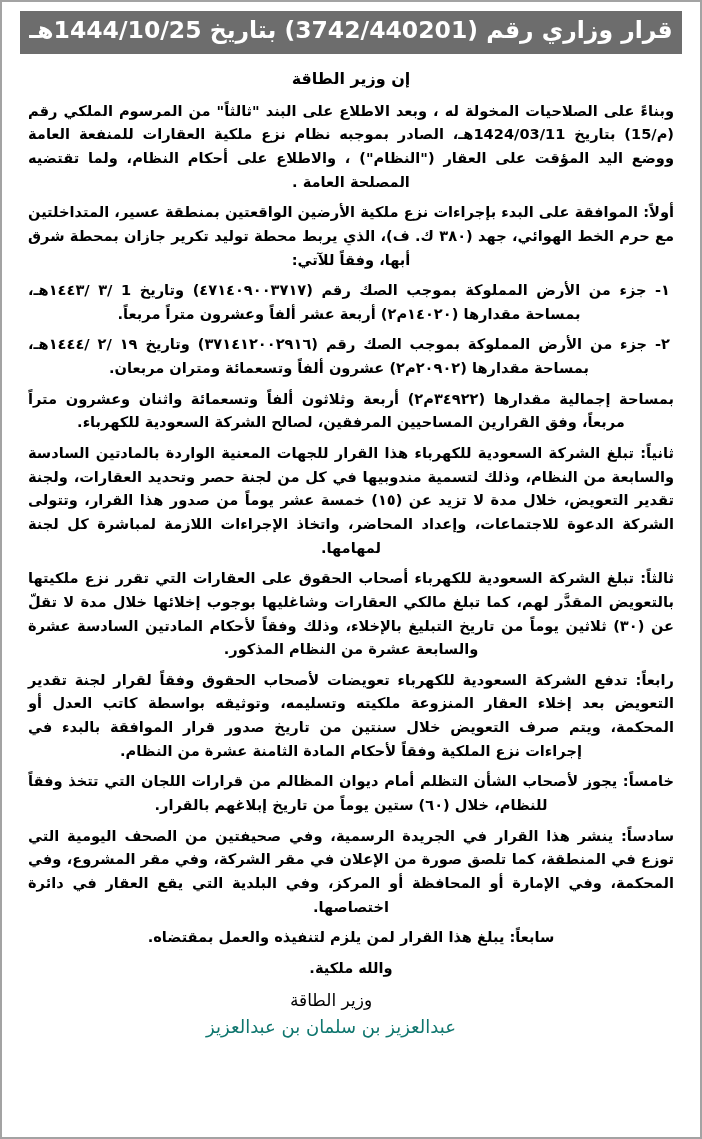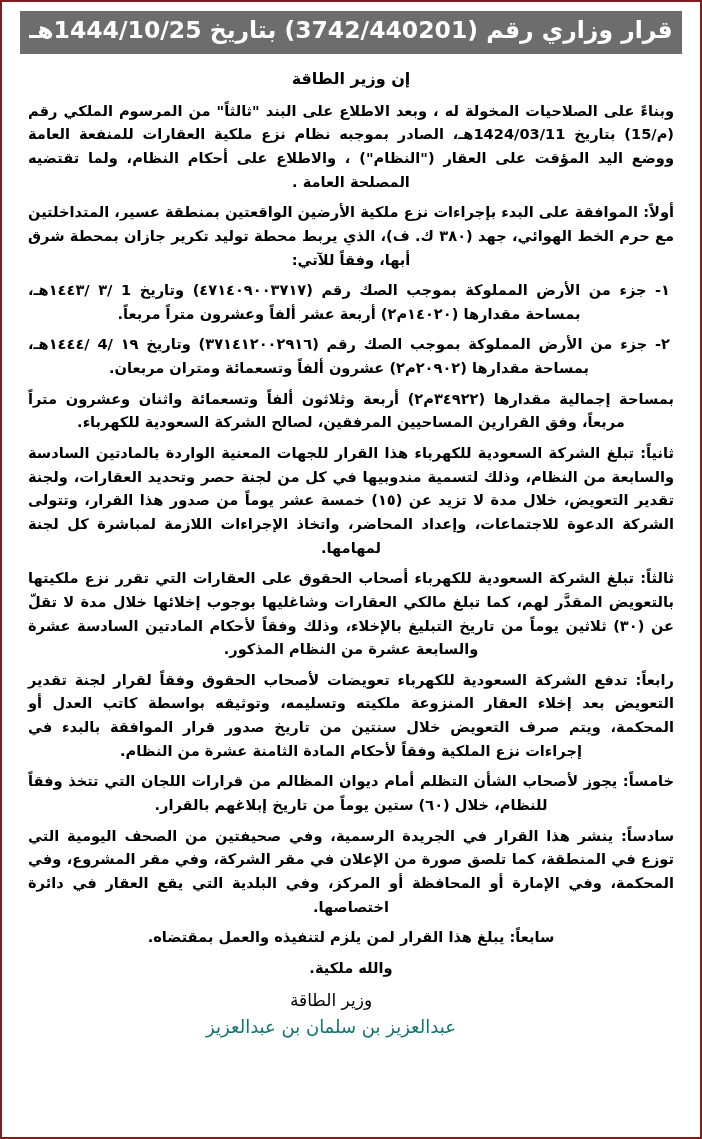--- a/index.html
+++ b/index.html
@@ -10,21 +10,21 @@
   }
   body {
     font-family: "DejaVu Sans", "Liberation Sans", sans-serif;
   }
   .page {
     position: relative;
     width: 702px;
     height: 1139px;
     box-sizing: border-box;
     background: #ffffff;
-    border: 2px solid #7f1d1d;
+    border: 2px solid #a3a3a3;
     overflow: hidden;
   }
   .inner {
     position: absolute;
     left: 0;
     right: 0;
     top: 0;
     bottom: 0;
     padding: 9px 12px 4px 12px;
     box-sizing: border-box;
@@ -131,21 +131,21 @@
 
       <div class="center-line subtitle">إن وزير الطاقة</div>
 
       <p class="para">وبناءً على الصلاحيات المخولة له ، وبعد الاطلاع على البند "ثالثاً" من المرسوم الملكي رقم (م/15) بتاريخ 1424/03/11هـ، الصادر بموجبه نظام نزع ملكية العقارات للمنفعة العامة ووضع اليد المؤقت على العقار ("النظام") ، والاطلاع على أحكام النظام، ولما تقتضيه المصلحة العامة .</p>
 
 
       <p class="para">أولاً: الموافقة على البدء بإجراءات نزع ملكية الأرضين الواقعتين بمنطقة عسير، المتداخلتين مع حرم الخط الهوائي، جهد (٣٨٠ ك. ف)، الذي يربط محطة توليد تكرير جازان بمحطة شرق أبها، وفقاً للآتي:</p>
 
       <p class="para item">١- جزء من الأرض المملوكة بموجب الصك رقم (٤٧١٤٠٩٠٠٣٧١٧) وتاريخ 1 /٣ /١٤٤٣هـ، بمساحة مقدارها (١٤٠٢٠م٢) أربعة عشر ألفاً وعشرون متراً مربعاً.</p>
 
-      <p class="para item">٢- جزء من الأرض المملوكة بموجب الصك رقم (٣٧١٤١٢٠٠٢٩١٦) وتاريخ ١٩ /4 /١٤٤٤هـ، بمساحة مقدارها (٢٠٩٠٢م٢) عشرون ألفاً وتسعمائة ومتران مربعان.</p>
+      <p class="para item">٢- جزء من الأرض المملوكة بموجب الصك رقم (٣٧١٤١٢٠٠٢٩١٦) وتاريخ ١٩ /٢ /١٤٤٤هـ، بمساحة مقدارها (٢٠٩٠٢م٢) عشرون ألفاً وتسعمائة ومتران مربعان.</p>
 
       <p class="para">بمساحة إجمالية مقدارها (٣٤٩٢٢م٢) أربعة وثلاثون ألفاً وتسعمائة واثنان وعشرون متراً مربعاً، وفق القرارين المساحيين المرفقين، لصالح الشركة السعودية للكهرباء.</p>
 
       <p class="para">ثانياً: تبلغ الشركة السعودية للكهرباء هذا القرار للجهات المعنية الواردة بالمادتين السادسة والسابعة من النظام، وذلك لتسمية مندوبيها في كل من لجنة حصر وتحديد العقارات، ولجنة تقدير التعويض، خلال مدة لا تزيد عن (١٥) خمسة عشر يوماً من صدور هذا القرار، وتتولى الشركة الدعوة للاجتماعات، وإعداد المحاضر، واتخاذ الإجراءات اللازمة لمباشرة كل لجنة لمهامها.</p>
 
       <p class="para">ثالثاً: تبلغ الشركة السعودية للكهرباء أصحاب الحقوق على العقارات التي تقرر نزع ملكيتها بالتعويض المقدَّر لهم، كما تبلغ مالكي العقارات وشاغليها بوجوب إخلائها خلال مدة لا تقلّ عن (٣٠) ثلاثين يوماً من تاريخ التبليغ بالإخلاء، وذلك وفقاً لأحكام المادتين السادسة عشرة والسابعة عشرة من النظام المذكور.</p>
 
       <p class="para">رابعاً: تدفع الشركة السعودية للكهرباء تعويضات لأصحاب الحقوق وفقاً لقرار لجنة تقدير التعويض بعد إخلاء العقار المنزوعة ملكيته وتسليمه، وتوثيقه بواسطة كاتب العدل أو المحكمة، ويتم صرف التعويض خلال سنتين من تاريخ صدور قرار الموافقة بالبدء في إجراءات نزع الملكية وفقاً لأحكام المادة الثامنة عشرة من النظام.</p>
 
       <p class="para">خامساً: يجوز لأصحاب الشأن التظلم أمام ديوان المظالم من قرارات اللجان التي تتخذ وفقاً للنظام، خلال (٦٠) ستين يوماً من تاريخ إبلاغهم بالقرار.</p>

